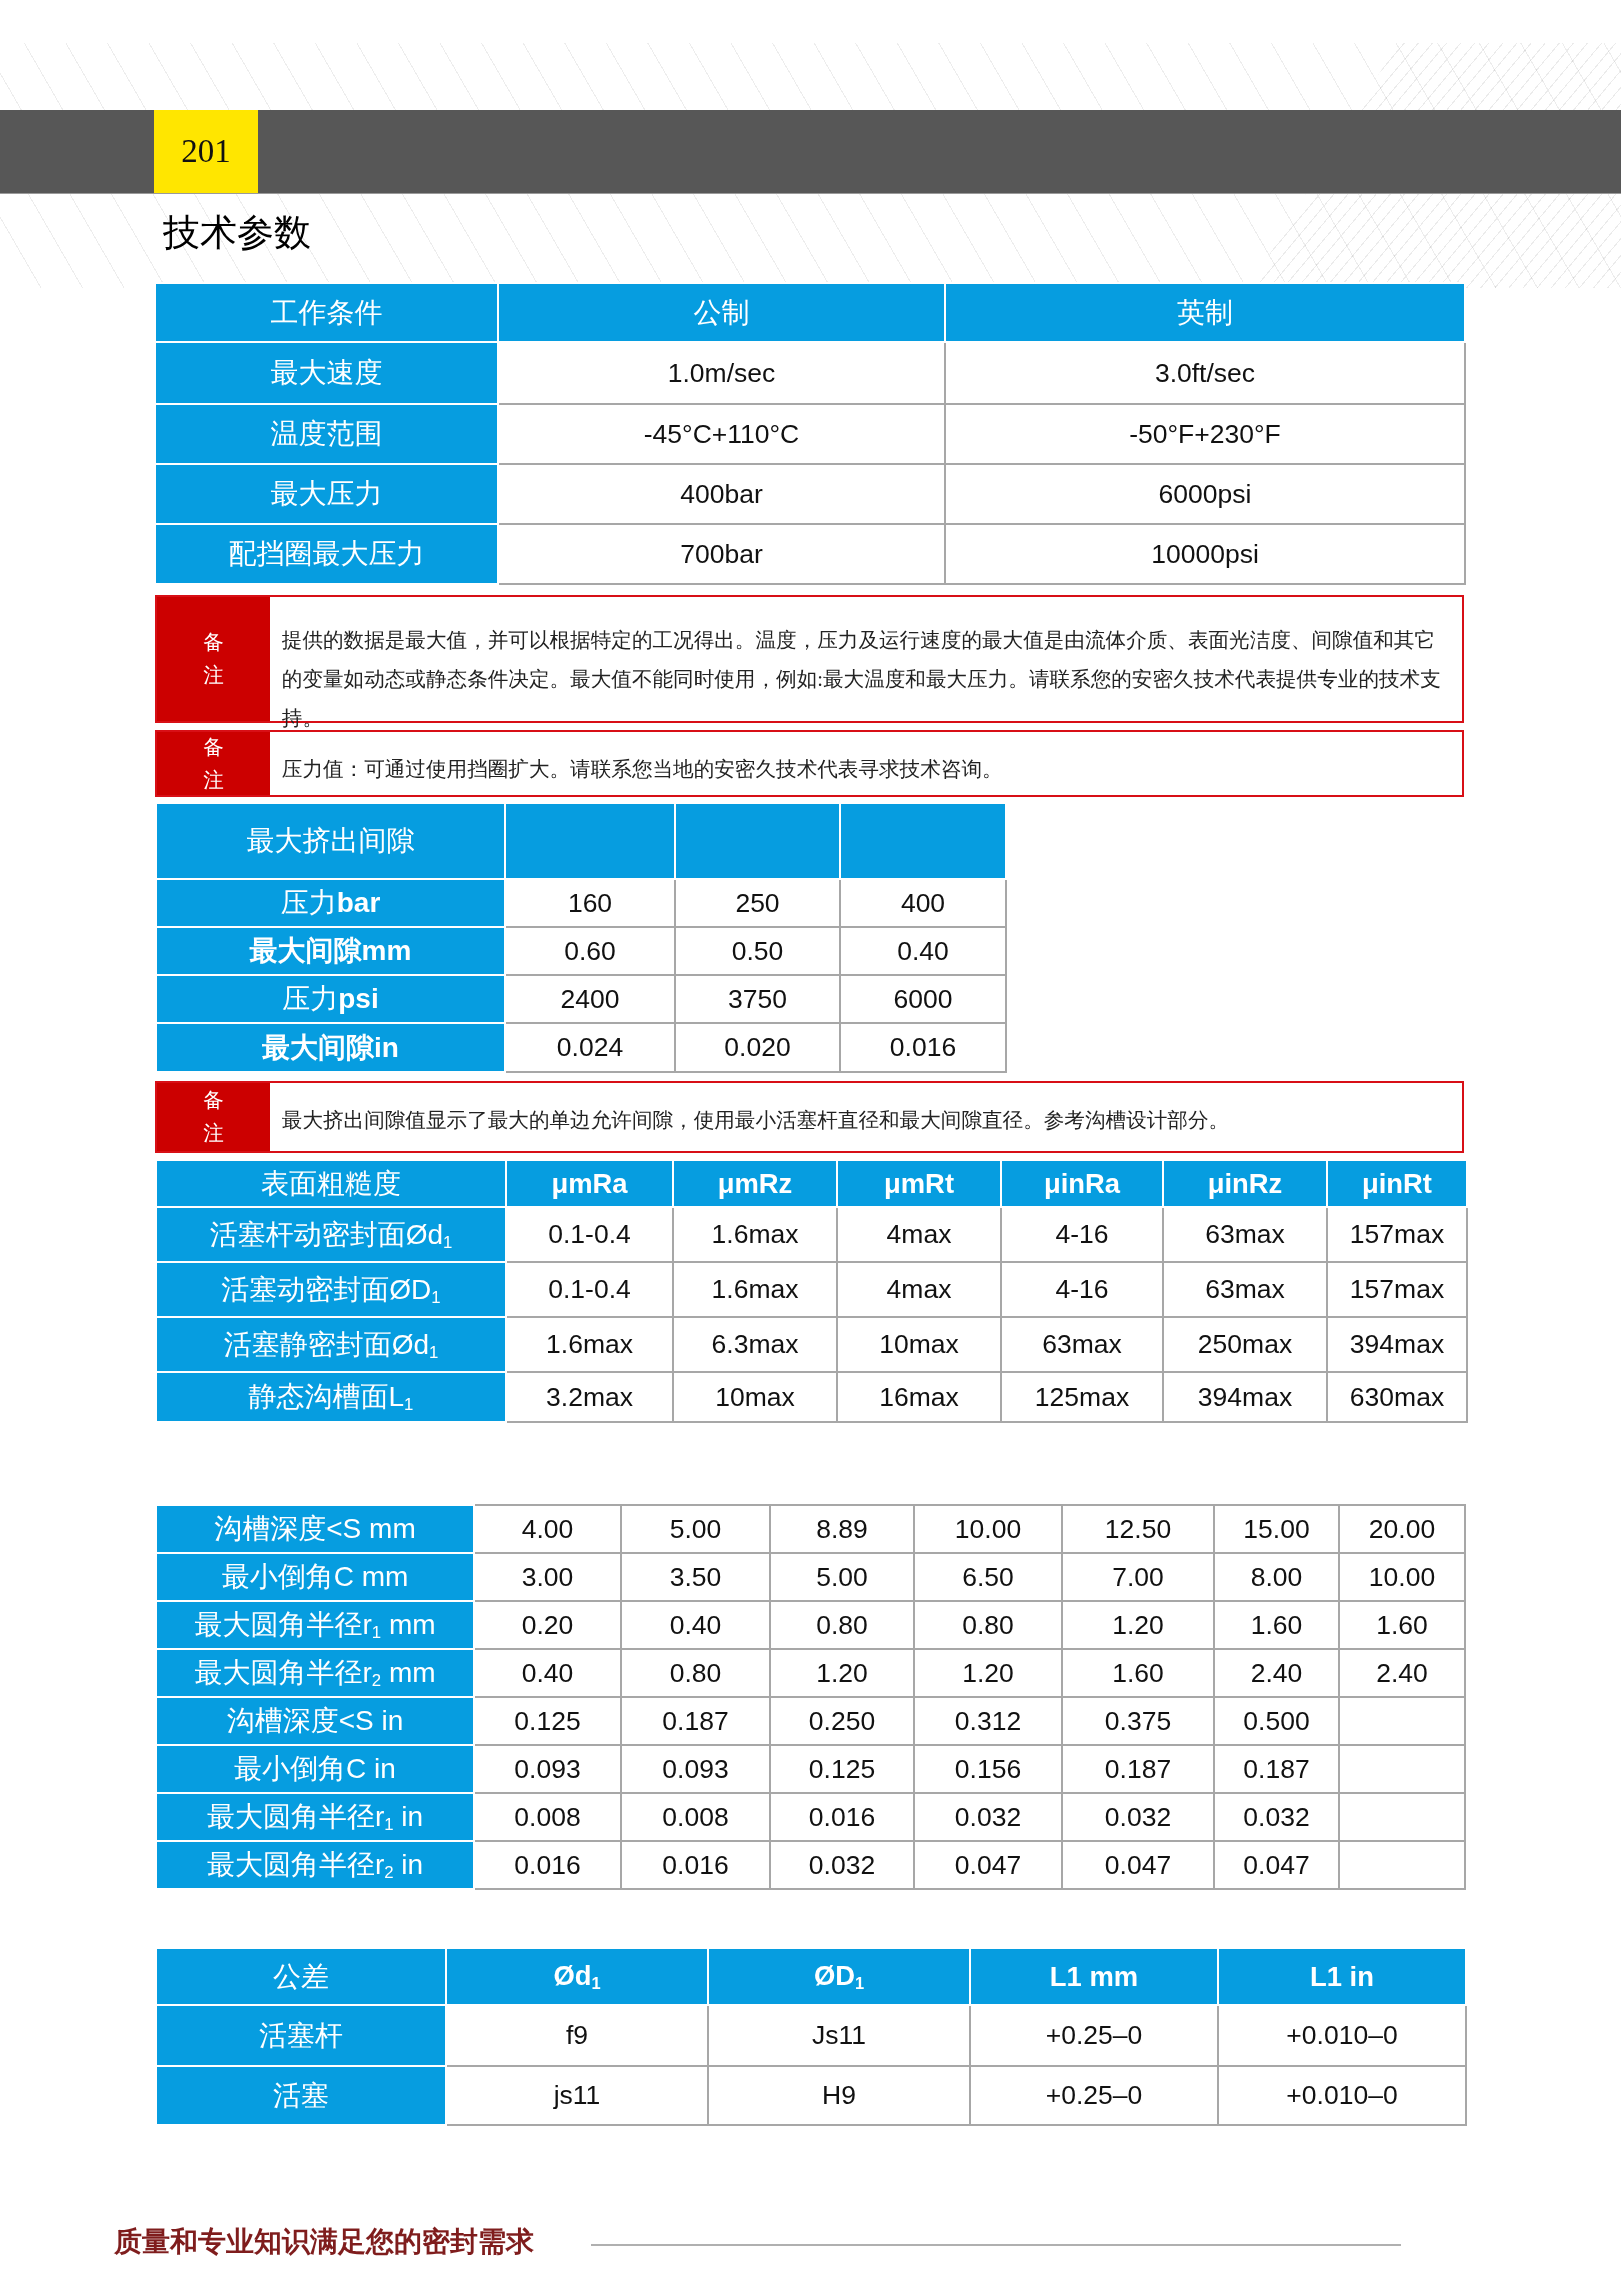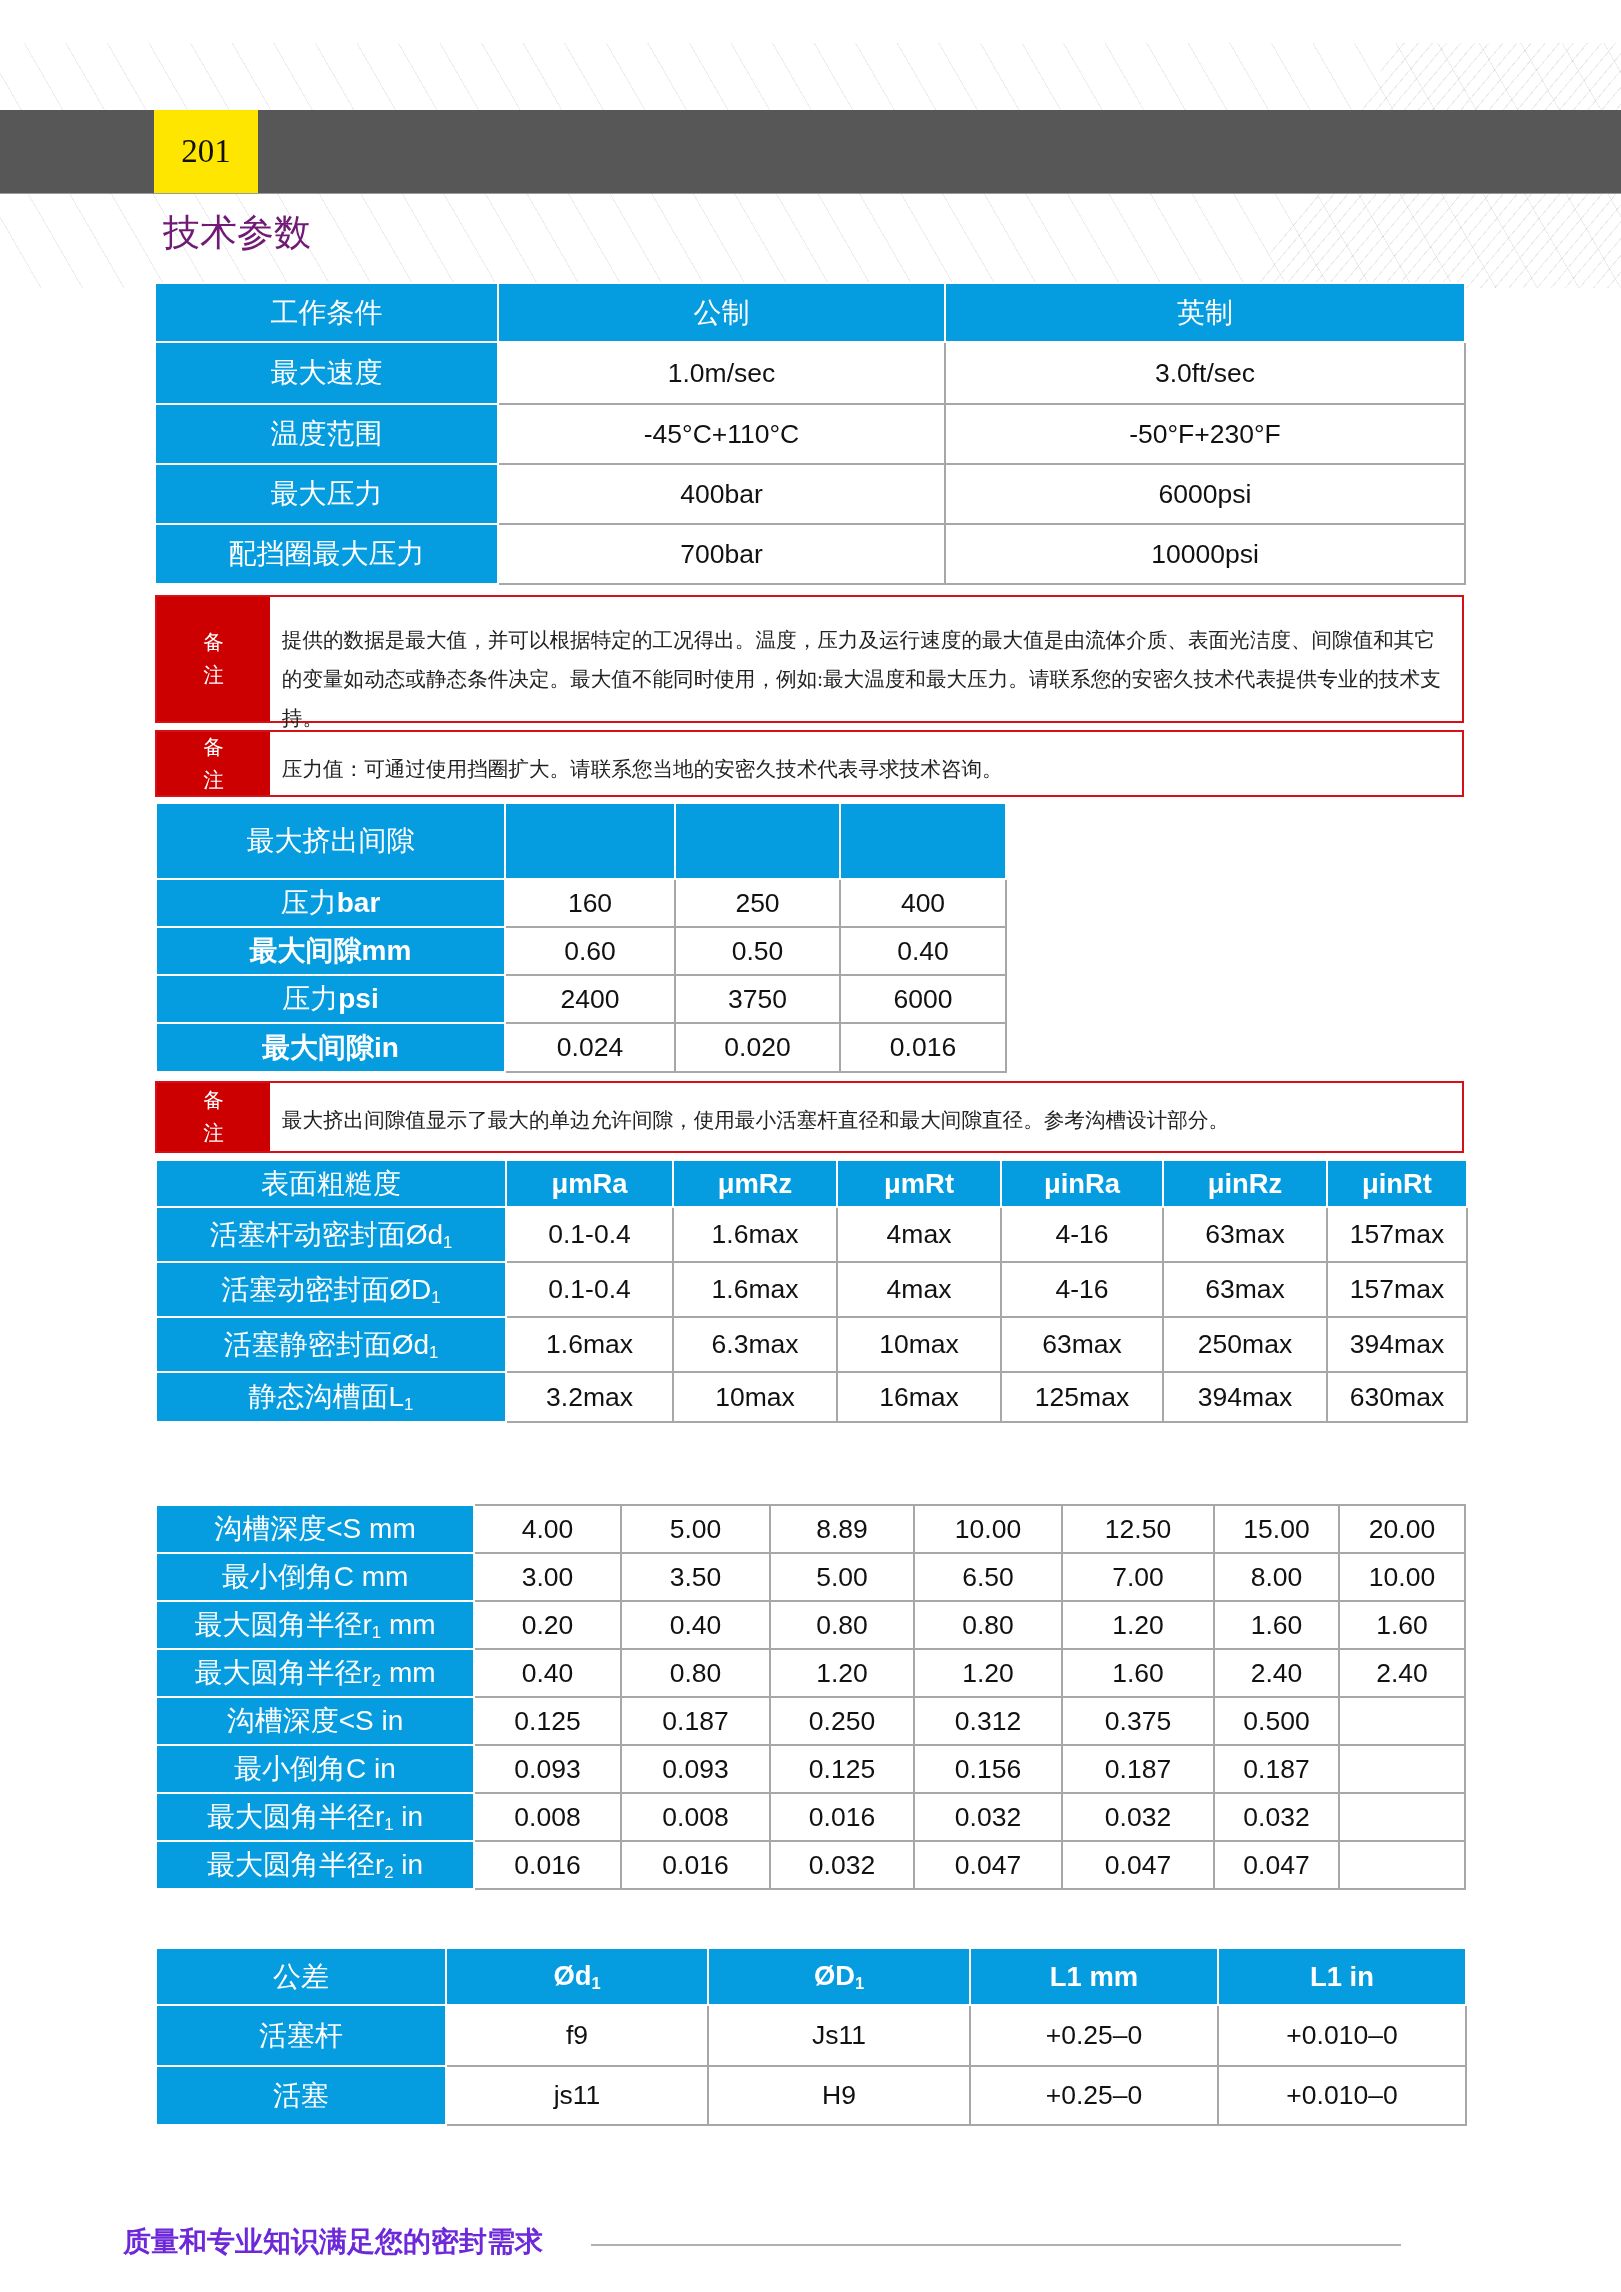--- a/index.html
+++ b/index.html
@@ -5,33 +5,33 @@
   html,body{margin:0;padding:0;}
   body{width:1621px;height:2293px;position:relative;background:#ffffff;overflow:hidden;font-family:"Liberation Sans",sans-serif;}
   .bg-hatch{position:absolute;left:0;top:43px;width:1621px;height:245px;
     background:repeating-linear-gradient(60deg,transparent 0 35px,rgba(0,0,0,0.07) 35px 36px);}
   .bg-fan{position:absolute;right:0;top:43px;width:372px;height:245px;
     background:repeating-linear-gradient(-50deg,transparent 0 9.8px,rgba(0,0,0,0.08) 9.8px 10.8px);
     clip-path:polygon(40% 0,100% 0,100% 100%,0 100%);}
   .topbar{position:absolute;left:0;top:110px;width:1621px;height:83px;background:#575757;border-bottom:1px solid #9a9a9a;}
   .pagenum{position:absolute;left:154px;top:110px;width:104px;height:83px;background:#ffe600;
     display:flex;align-items:center;justify-content:center;font-family:"Liberation Serif",serif;font-size:33px;color:#111;}
-  .title{position:absolute;left:163px;top:208px;font-family:Liberation Serif, serif;font-size:37px;color:#701a75;}
+  .title{position:absolute;left:163px;top:208px;font-family:Liberation Serif, serif;font-size:37px;color:#000000;}
   .tbl{position:absolute;border-collapse:collapse;table-layout:fixed;}
   .tbl td{padding:0;text-align:center;vertical-align:middle;font-size:26.5px;color:#111;}
   .tbl td.h{background:#069de0;color:#fff;border:2.9px solid #fff;font-size:28px;}
   .tbl td.hb{background:#069de0;color:#fff;border:2.9px solid #fff;font-size:27.4px;font-weight:bold;text-align:center;}
   .tbl td.v{background:#fff;border:2.9px solid #a7a7a7;}
   .tbl td.lab{background:#069de0;color:#fff;border:2.9px solid #fff;font-size:28px;}
   sub{font-size:0.6em;vertical-align:-0.25em;}
   .note{position:absolute;left:155px;width:1309px;border:2.9px solid #d80f16;box-sizing:border-box;display:flex;background:#fff;}
   .note-label{width:113px;background:#cc0000;color:#fff;font-family:"Liberation Serif",serif;font-size:20.6px;
     display:flex;flex-direction:column;align-items:center;justify-content:center;line-height:33px;flex-shrink:0;}
   .note-text{padding:7.8px 11.8px 3.9px 11.8px;font-family:"Liberation Serif",serif;font-size:20.6px;color:#222;line-height:39px;margin-top:16px;}
-  .footer-text{position:absolute;left:123px;top:2223px;font-size:28px;color:#6d28d9;font-weight:bold;}
+  .footer-text{position:absolute;left:114px;top:2223px;font-size:28px;color:#7f1d1d;font-weight:bold;}
   .footer-line{position:absolute;left:591px;top:2244px;width:810px;height:2px;background:#b0b0b0;}
 </style>
 </head>
 <body>
 
 <div class="bg-hatch"></div>
 <div class="bg-fan"></div>
 
 <div class="topbar"></div>
 <div class="pagenum">201</div>

